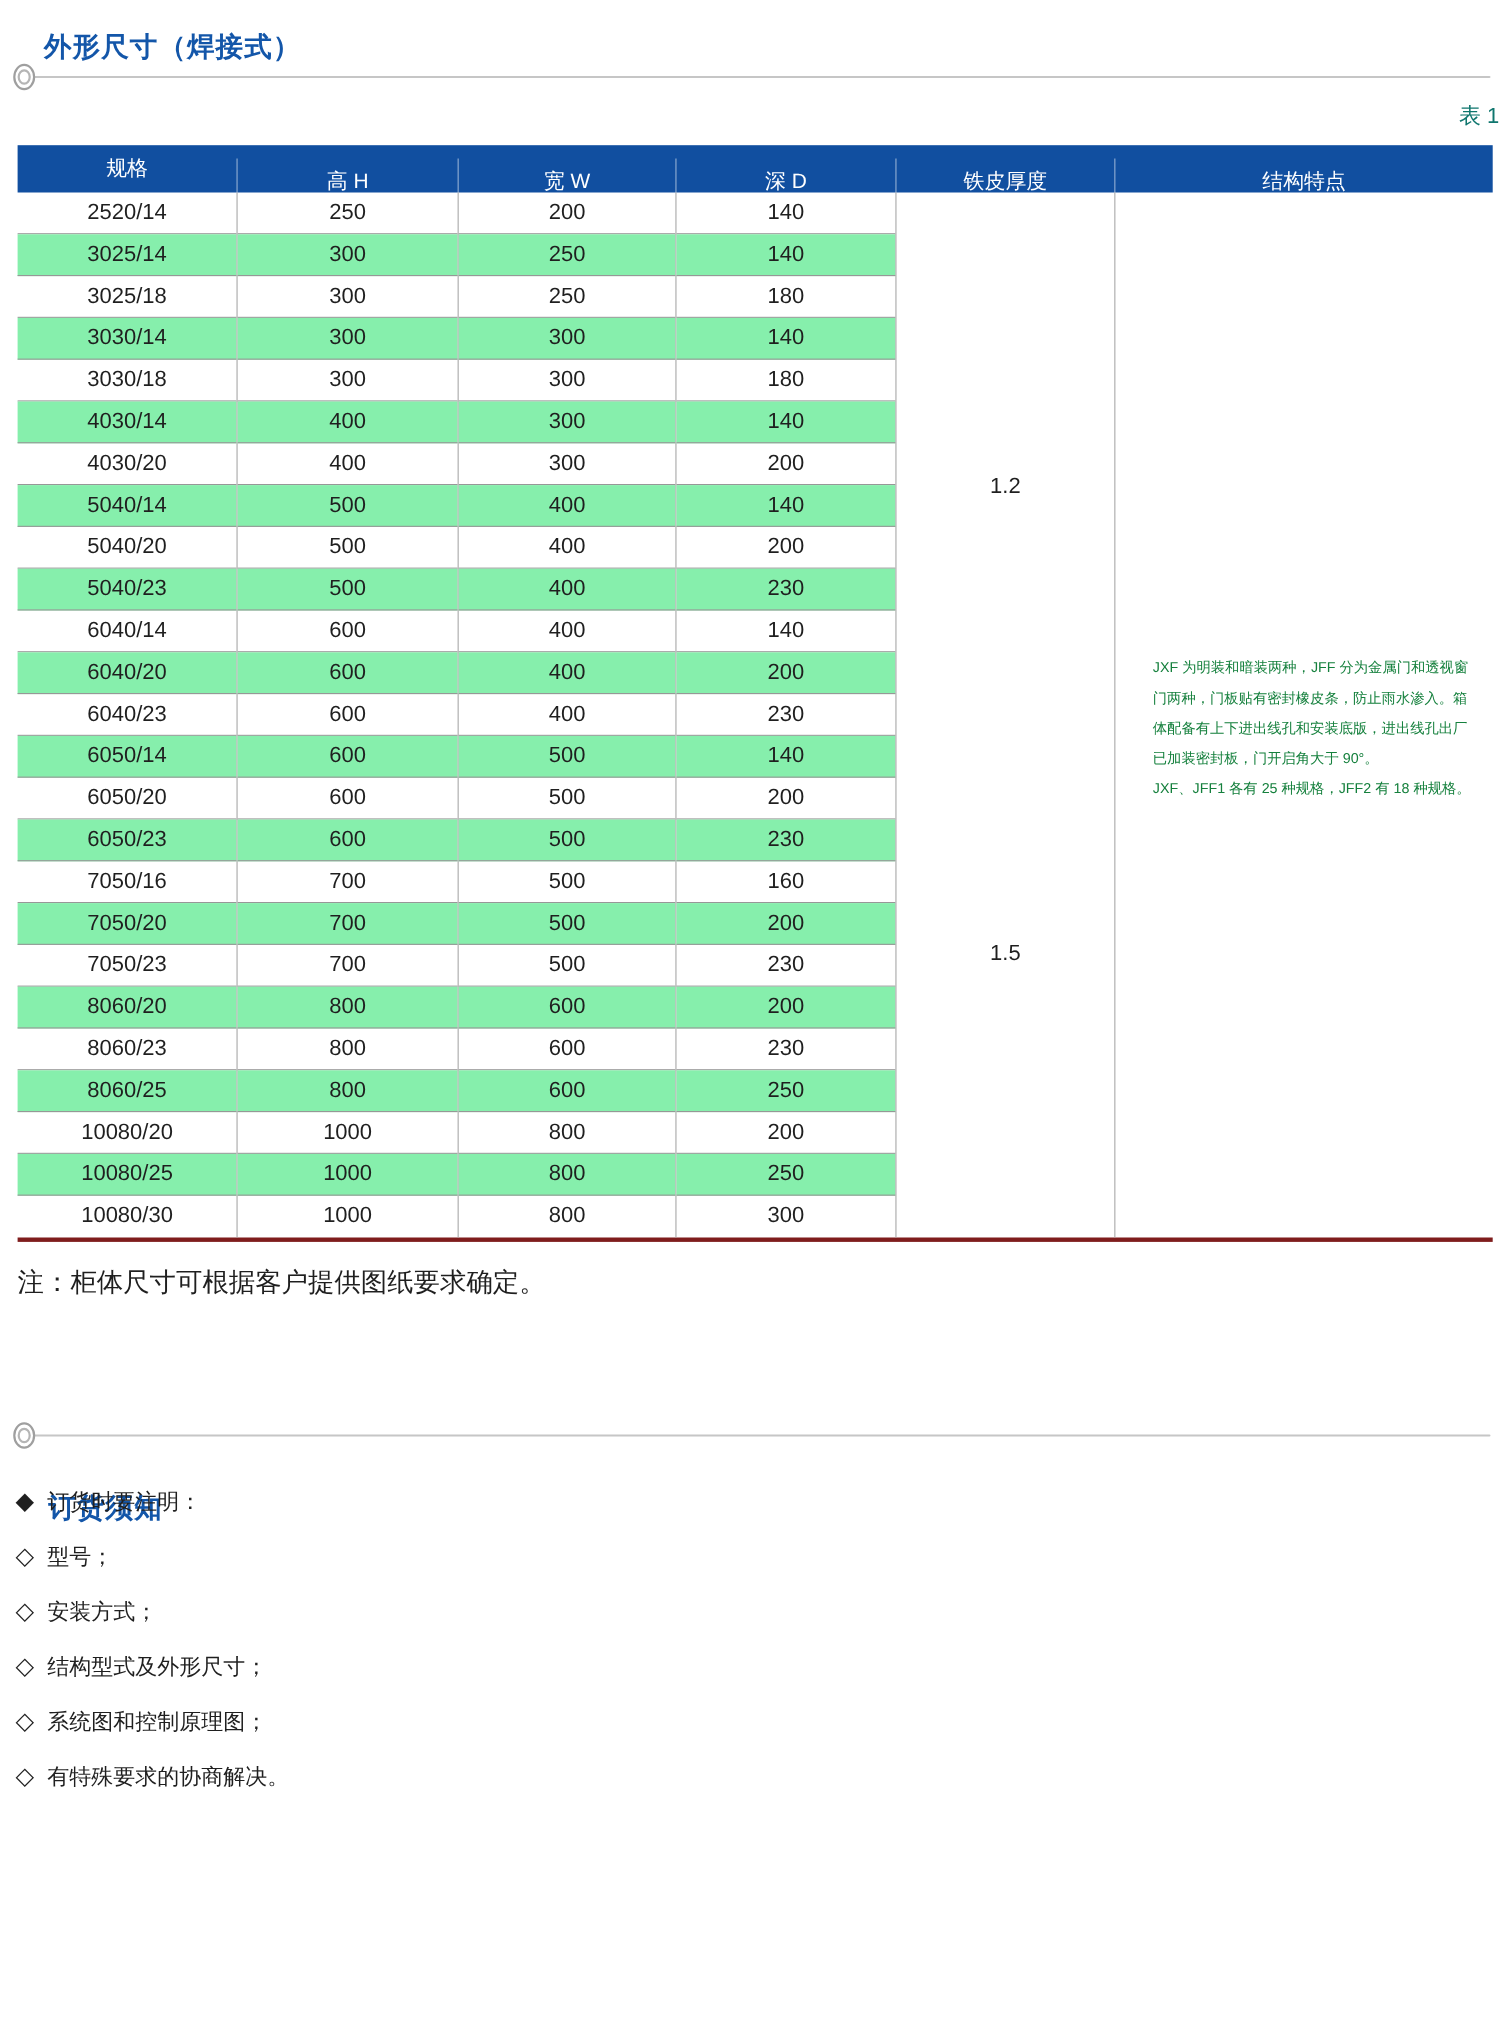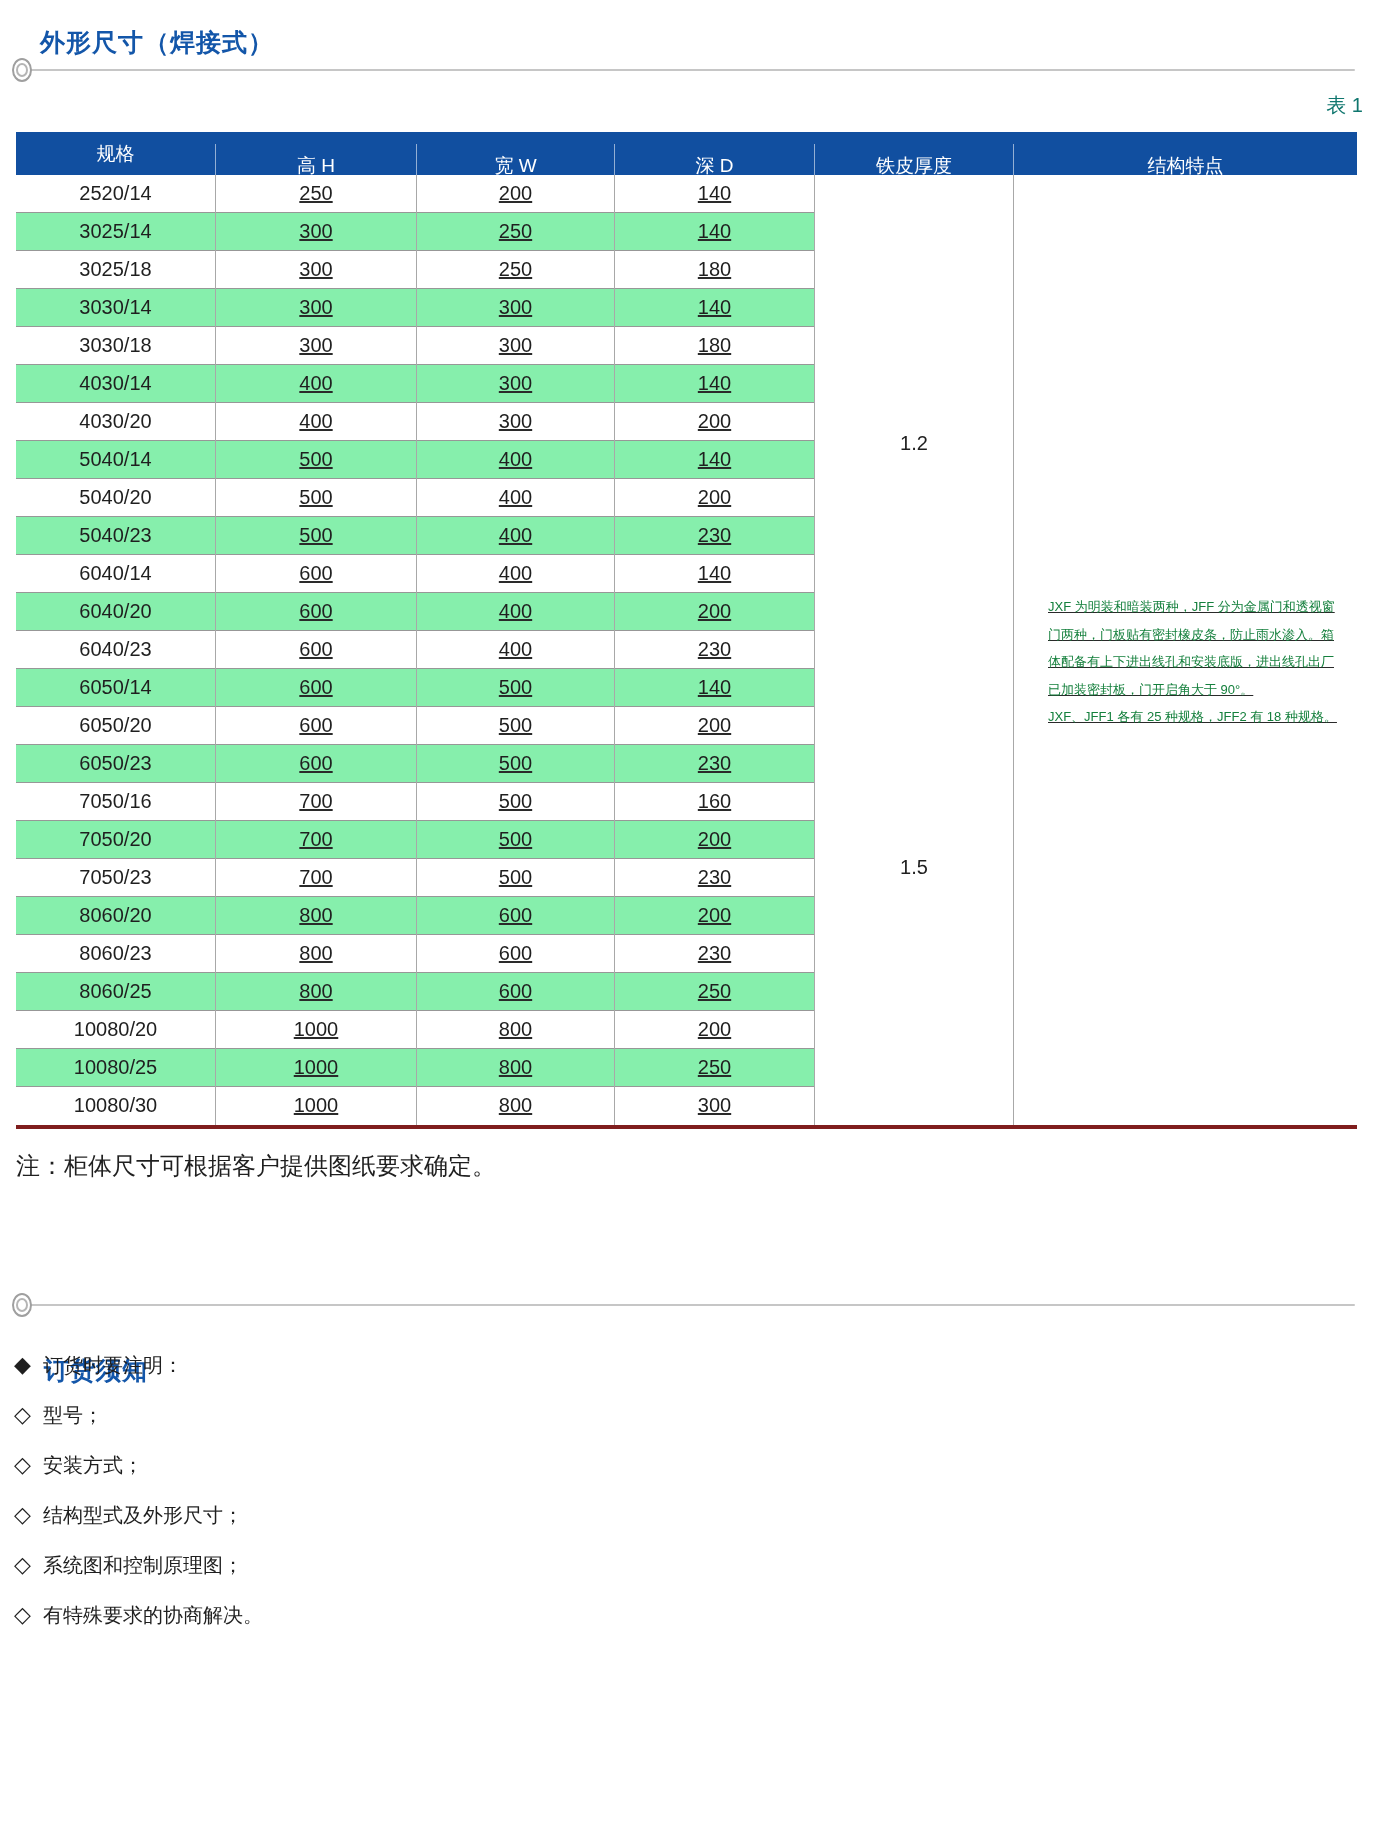--- a/index.html
+++ b/index.html
@@ -30,21 +30,21 @@
   .table-label { position:absolute; top:92px; right:10px; font-size:20px; color:#0f766e; }
 
   .dim-table { position:absolute; left:16px; top:132px; width:1341px; }
   .thead { display:flex; height:43px; background:#114fa0; }
   .th { box-sizing:border-box; color:#ffffff; font-size:19px; line-height:43px; text-align:center; }
   .th + .th { border-left:1px solid rgba(255,255,255,.55);margin-top:12px; }
   .w1{width:199px}.w2{width:201px}.w3{width:198px}.w4{width:200px}.w5{width:199px}.w6{width:344px}
 
   .tbody { display:flex; height:950px; border-bottom:4px solid #7f1d1d; }
   .bcol, .thick-col, .feat-col { box-sizing:border-box; }
-  .bcol + .bcol, .thick-col, .feat-col { border-left:1px solid #a8a8a8;text-decoration:underline; }
+  .bcol + .bcol, .thick-col, .feat-col { border-left:1px solid #a8a8a8; }
   .cell {
     height:38px; line-height:37px; text-align:center; font-size:20px;
     border-bottom:1px solid #979797; box-sizing:border-box; color:#1f1f1f;
   }
   .cell.alt { background:#86efac; }
   .cell:last-child { border-bottom:none; }
 
   .thick-col { position:relative; }
   .thick {
     position:absolute; left:0; width:100%; text-align:center; font-size:20px;

